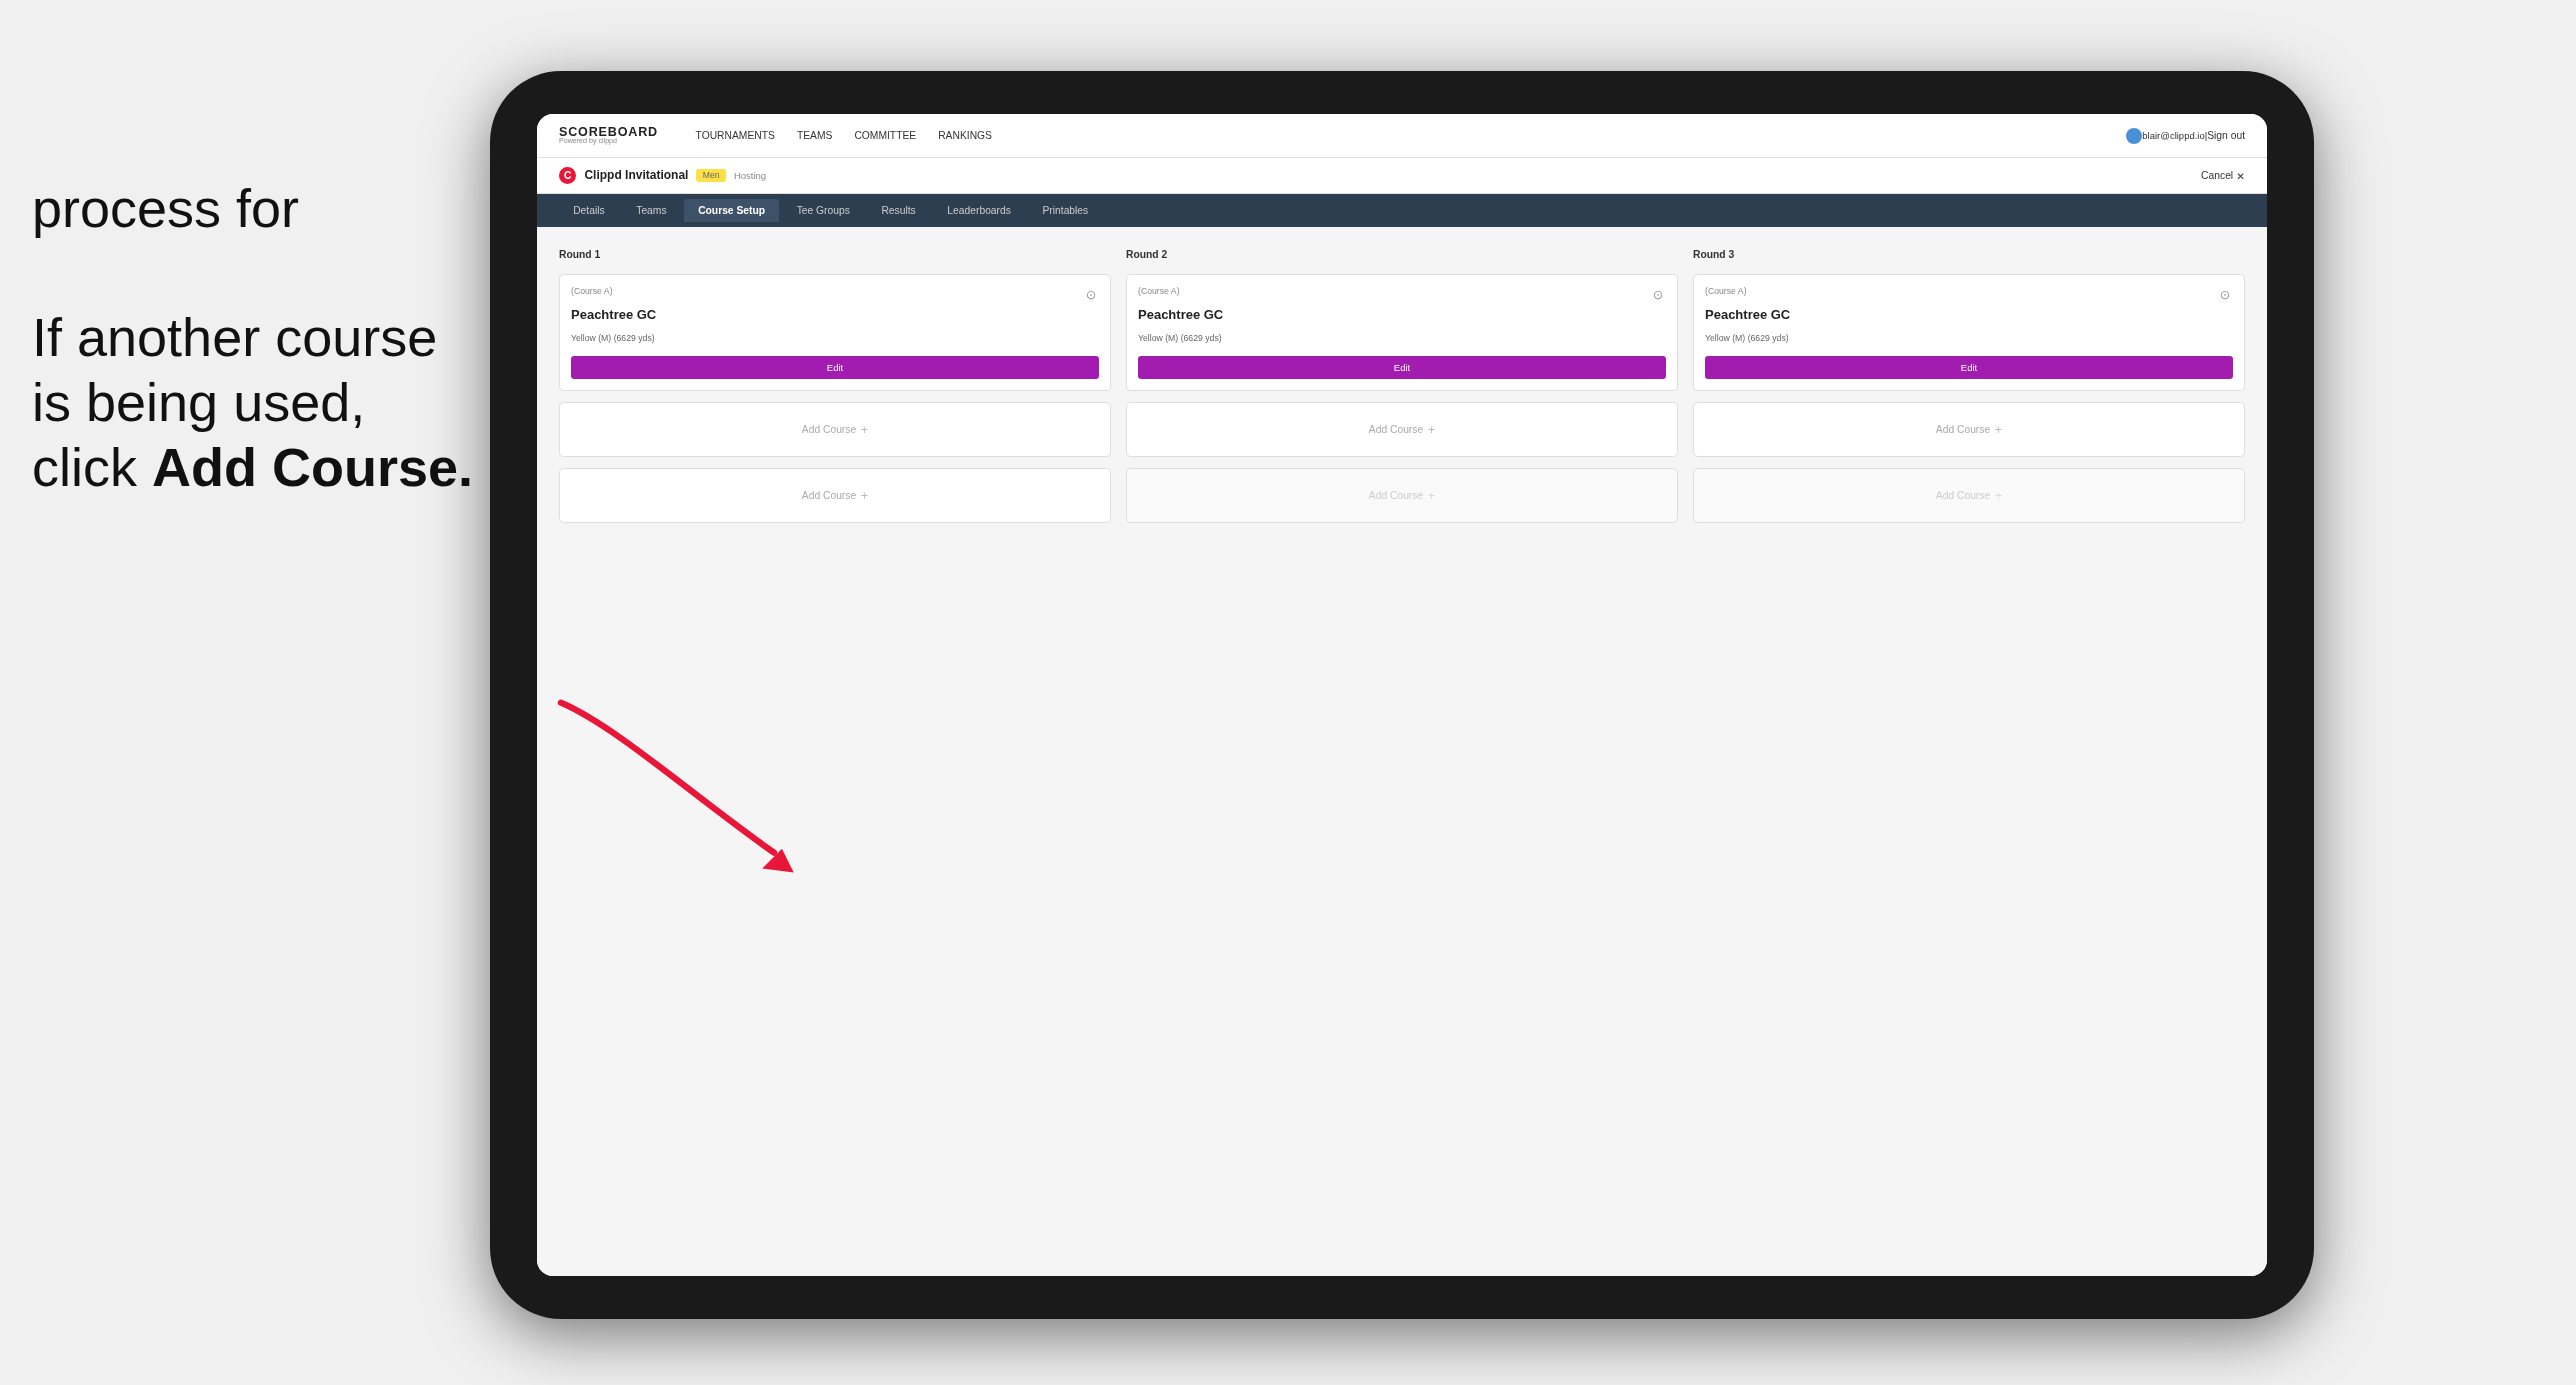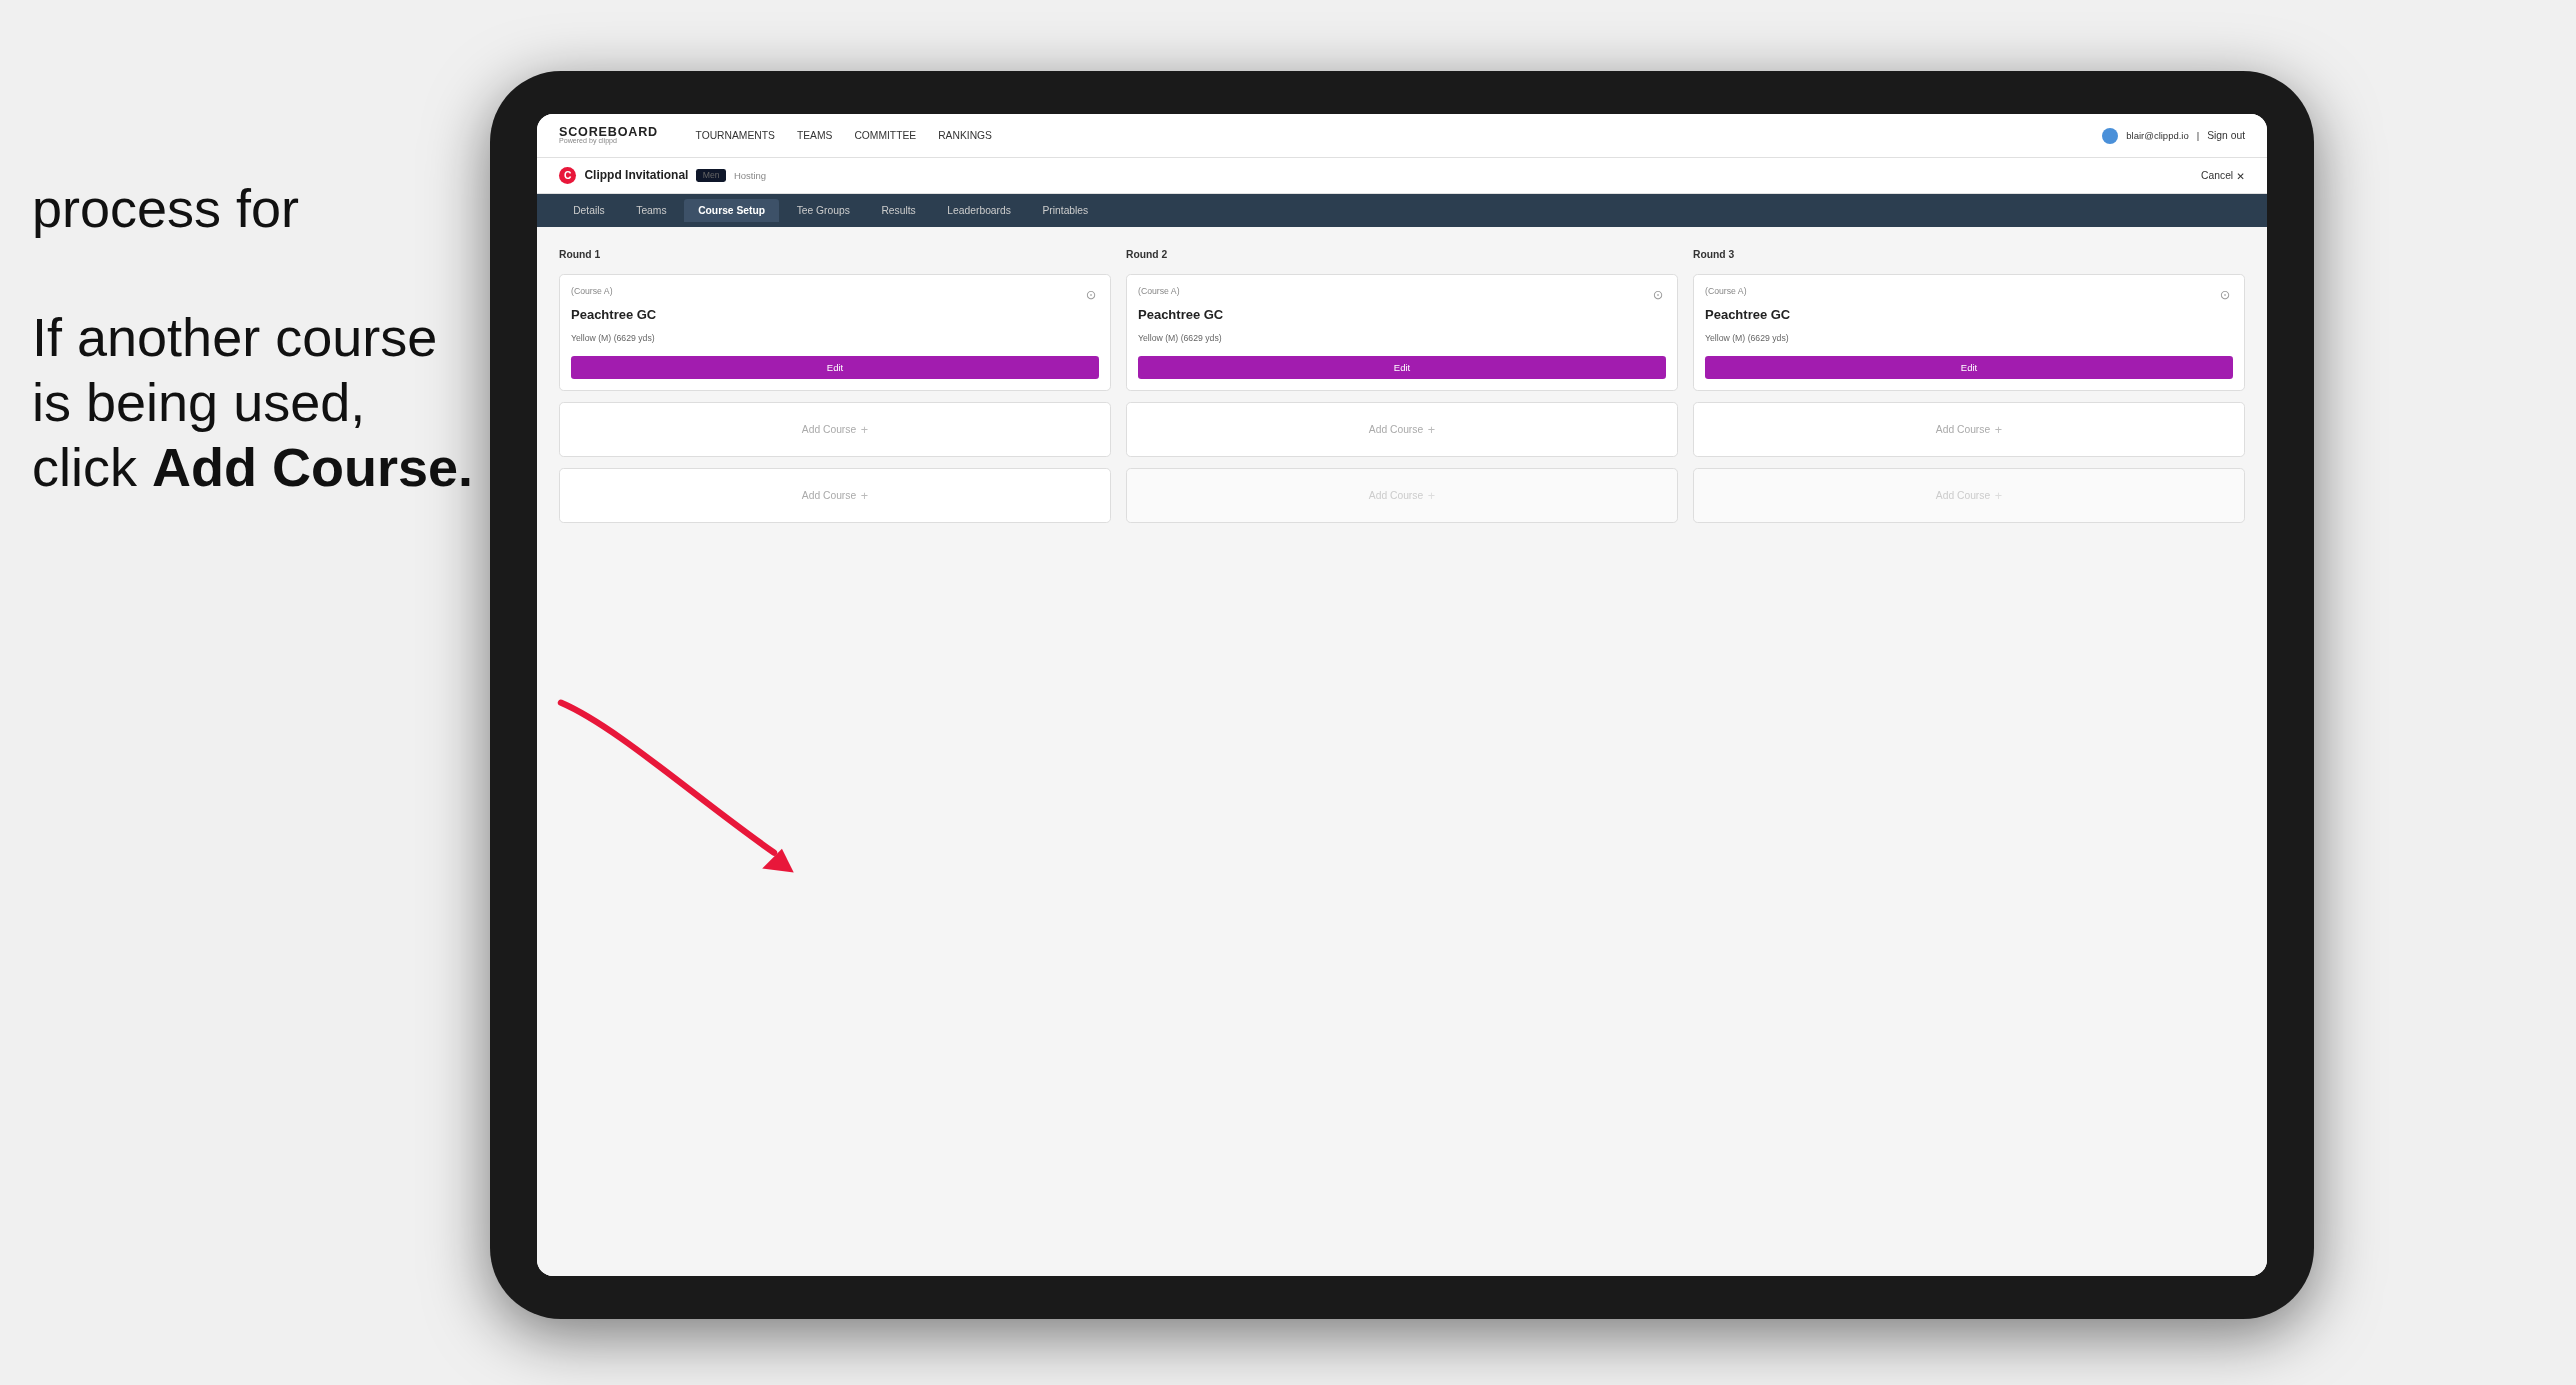--- a/index.html
+++ b/index.html
@@ -92,21 +92,21 @@
       font-size: 10.3px;
       color: #333;
       text-decoration: none;
       cursor: pointer;
       padding: 3.2px 0;
     }
 
     .top-nav-right {
       display: flex;
       align-items: center;
-      gap: 8px;
+      gap: 0;
       font-size: 9.5px;
       color: #333;
     }
 
     .user-avatar {
       width: 16px;
       height: 16px;
       background: #4a90d9;
       border-radius: 50%;
     }
@@ -143,21 +143,21 @@
 
     .sub-header-title {
       font-size: 12px;
       font-weight: 600;
       color: #222;
     }
 
     .sub-header-badge {
       font-size: 8.7px;
       color: #666;
-      background: #0f172a;
+      background: #fde047;
       padding: 1.6px 6.3px;
       border-radius: 2.4px;
     }
 
     .sub-header-status {
       font-size: 9.5px;
       color: #888;
     }
 
     .cancel-btn {

